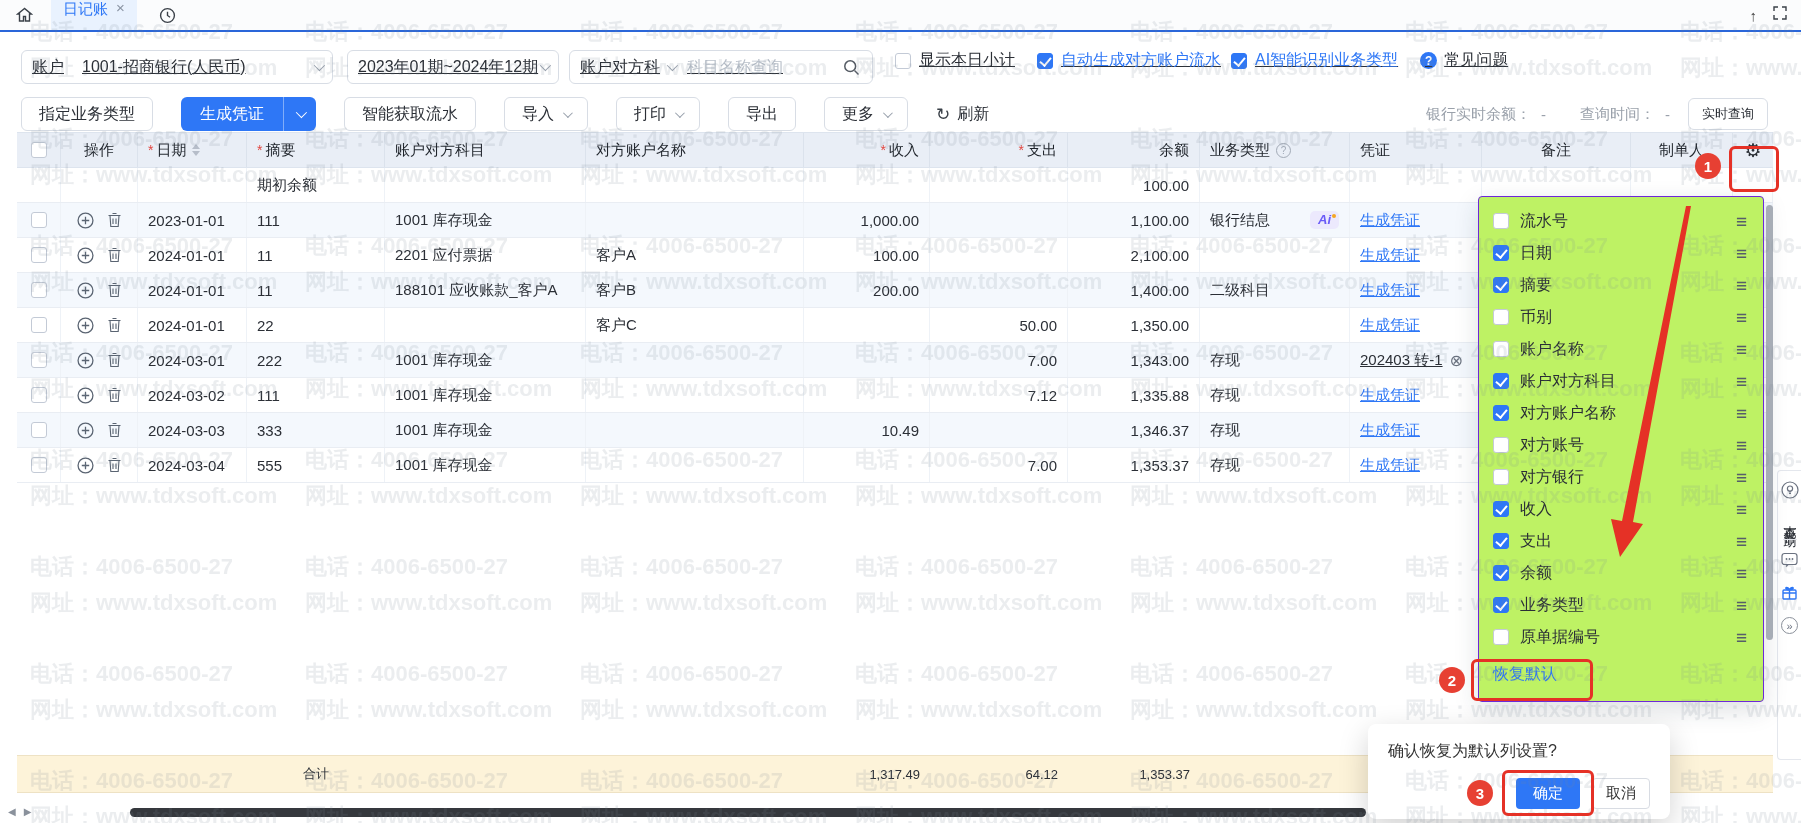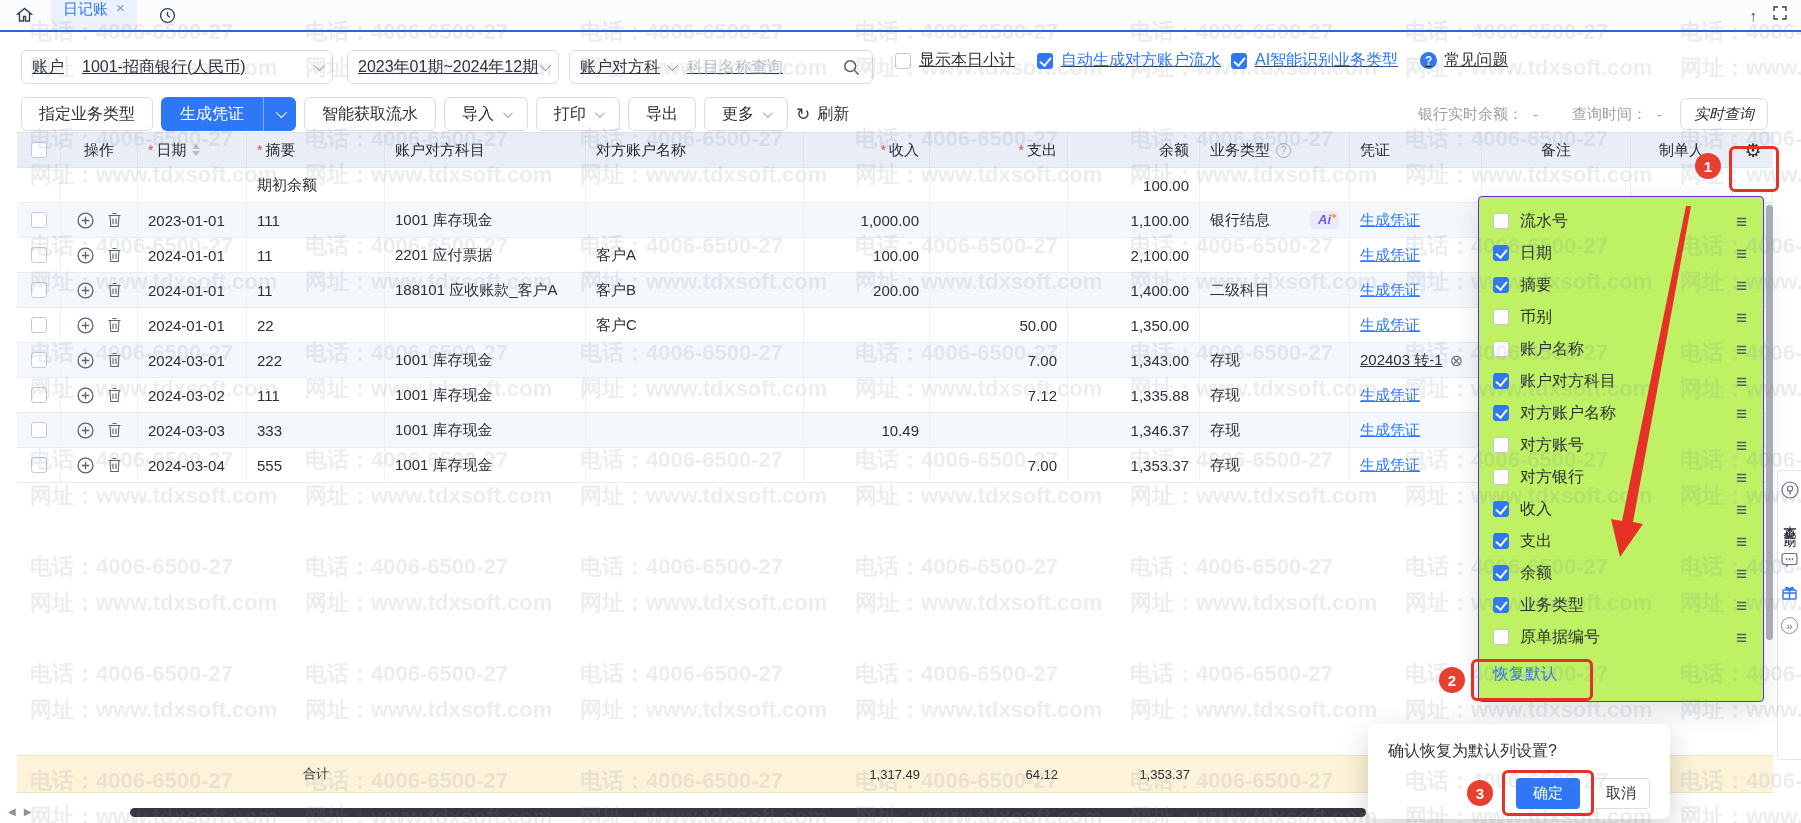--- a/index.html
+++ b/index.html
@@ -38,32 +38,32 @@
   .fc2 { margin-left:22px; color:#2e77f6; }
   .fc3 { margin-left:10px; color:#2e77f6; }
   .faq { margin-left:22px; display:flex; align-items:center; gap:7px; font-size:16px; color:#2b2f36; }
   .qmark { width:17px; height:17px; border-radius:50%; background:#2e77f6; color:#fff; font-size:12px; font-weight:700; display:flex; align-items:center; justify-content:center; }
 
   .cb { position:relative; width:16px; height:16px; border:1px solid #c3cad6; border-radius:3px; background:#fff; flex:none; }
   .cb.on { background:#2e77f6; border-color:#2e77f6; }
   .cb.on::after { content:""; position:absolute; left:4px; top:1px; width:5px; height:9px; border-right:2px solid #fff; border-bottom:2px solid #fff; transform:rotate(40deg); }
 
   
-  .toolbar { position:absolute; left:21px; top:96px; height:36px; display:flex; align-items:center; gap:8px; z-index:10; }
+  .toolbar { position:absolute; left:21px; top:96px; height:36px; display:flex; align-items:center; gap:28px; z-index:10; }
   .btn { height:34px; border:1px solid #d8dde5; border-radius:6px; background:#fff; display:inline-flex; align-items:center; padding:0 17px; font-size:16px; color:#2b2f36; gap:9px; }
   .btn .chev { width:7px; height:7px; }
   .split { display:inline-flex; height:34px; }
   .split .main { background:#2e77f6; color:#fff; border-radius:6px 0 0 6px; display:flex; align-items:center; padding:0 19px; font-size:16px; }
   .split .arr { background:#2e77f6; width:33px; border-left:1px solid rgba(255,255,255,.4); border-radius:0 6px 6px 0; display:flex; align-items:center; justify-content:center; }
   .split .arr .chev { border-color:#fff; }
   .plainbtn { display:inline-flex; align-items:center; gap:7px; font-size:16px; color:#2b2f36; }
   .refresh-glyph { font-size:17px; color:#3a4048; }
   .tb-status { position:absolute; right:33px; top:98px; display:flex; align-items:center; gap:10px; font-size:15px; color:#9aa1ab; z-index:10; }
   .tb-status .gap { width:14px; }
-  .qbtn { height:32px; border:1px solid #d8dde5; border-radius:6px; background:#fff; display:inline-flex; align-items:center; padding:0 13px; font-size:15px; color:#2b2f36; margin-left:8px;font-style:italic; }
+  .qbtn { height:32px; border:1px solid #d8dde5; border-radius:6px; background:#fff; display:inline-flex; align-items:center; padding:0 13px; font-size:13px; color:#2b2f36; margin-left:8px; }
 
   
   .tgrid { display:grid; grid-template-columns:44px 77px 109px 138px 201px 218px 126px 138px 132px 150px 132px 149px 102px 40px; }
   .thead { position:absolute; left:17px; top:132px; width:1756px; height:36px; background:#e9eef6; border-top:1px solid #dde4ee; border-bottom:1px solid #dde4ee; z-index:10; }
   .hcell { display:flex; align-items:center; font-size:15px; color:#1f242b; border-right:1px solid #dbe2ec; padding:0 10px; }
   .hcell.last { border-right:none; }
   .c-center { justify-content:center; }
   .c-right { justify-content:flex-end; }
   .req { color:#e2453e; margin-right:3px; font-size:14px; }
   .sort { display:inline-flex; flex-direction:column; gap:2px; margin-left:6px; }

